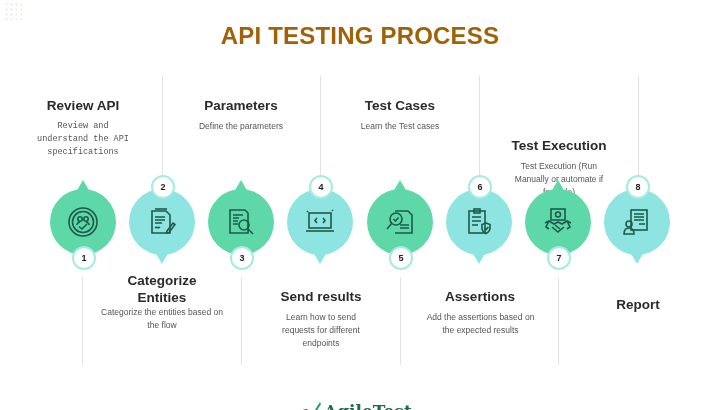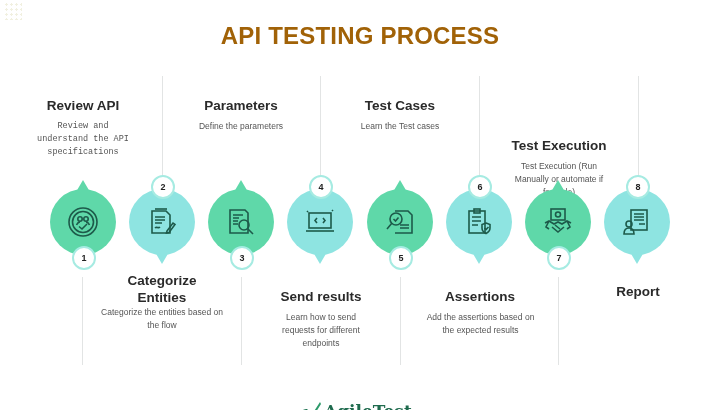--- a/index.html
+++ b/index.html
@@ -65,21 +65,21 @@
   <p style="margin-top:0;">Categorize the entities based on the flow</p>
 </div>
 <div class="txt" style="left:256px; top:288px;">
   <h3>Send results</h3>
   <p style="width:100px;margin-left:15px;">Learn how to send requests for different endpoints</p>
 </div>
 <div class="txt" style="left:415px; top:288px;">
   <h3>Assertions</h3>
   <p style="width:115px;margin-left:8px;">Add the assertions based on the expected results</p>
 </div>
-<div class="txt" style="left:573px; top:283px;">
+<div class="txt" style="left:573px; top:296px;">
   <h3>Report</h3>
 </div>
 
 <div class="bubble green" style="left:50px; top:189px;">
   <div class="tip up"></div>
   <svg class="icon" viewBox="0 0 32 32" fill="none" stroke="#1d5a4a" stroke-width="1.6">
     <circle cx="16" cy="16" r="14"></circle>
       <circle cx="16" cy="16" r="10.5"></circle>
     <circle cx="13" cy="13" r="2.2"></circle>
       <circle cx="19" cy="13" r="2.2"></circle>

